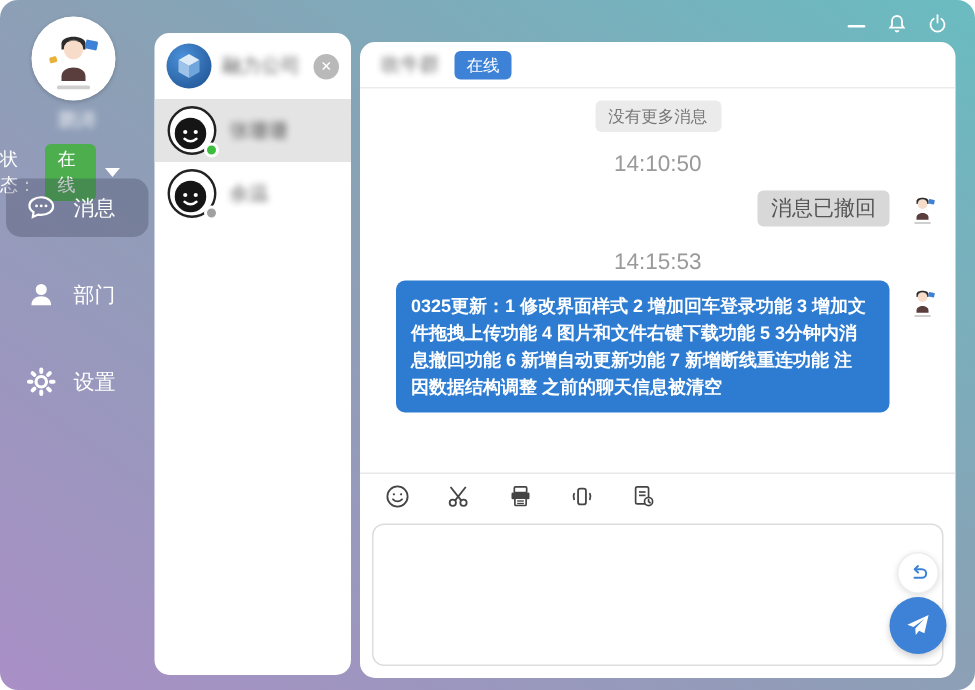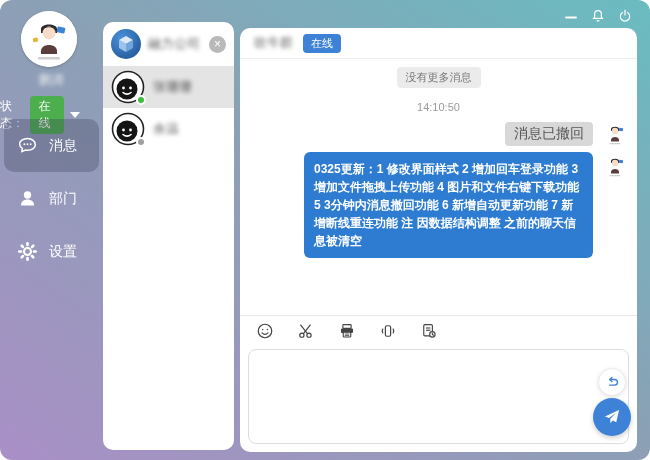--- a/index.html
+++ b/index.html
@@ -18,21 +18,21 @@
   .avatar-main { position:absolute; left:21px; top:11px; width:56px; height:56px;
     border-radius:50%; background:#fff; overflow:hidden; box-shadow:0 1px 3px rgba(0,0,0,.2); }
   .username { position:absolute; top:71px; left:0; width:103px; text-align:center;
     color:#fff; font-size:13px; }
   .status-row { position:absolute; top:96px; left:0; width:80px; display:flex;
     justify-content:center; align-items:center; gap:4px; color:#fff; font-size:12px; }
   .badge-green { background:#4cae4c; color:#fff; border-radius:4px; padding:2px 8px; font-size:12px; cursor:pointer; }
   .caret-down { width:0; height:0; border-left:5px solid transparent; border-right:5px solid transparent;
     border-top:6px solid #fff; margin-left:2px; cursor:pointer; }
   .menu { position:absolute; top:119px; left:4px; width:95px; }
-  .menu-item { height:53px; margin-bottom:0; display:flex; align-items:center; gap:11px;
+  .menu-item { height:39px; margin-bottom:19px; display:flex; align-items:center; gap:11px;
     padding-left:13px; color:#fff; font-size:14px; border-radius:10px; cursor:pointer; }
   .menu-item.selected { background:rgba(55,60,85,.30); }
   .menu-item svg { flex:0 0 auto; }
 
   
   .contacts { position:absolute; left:103px; top:22px; width:131px; height:428px;
     background:#fff; border-radius:10px; overflow:hidden; }
   .company-row { height:44px; display:flex; align-items:center; gap:7px; padding:0 8px; }
   .company-avatar { width:30px; height:30px; border-radius:50%; flex:0 0 auto;
     background:radial-gradient(circle at 35% 30%,#4a90d9,#1d4f8d); position:relative; }
@@ -53,27 +53,27 @@
   
   .chat { position:absolute; left:240px; top:28px; width:397px; height:424px;
     background:#fff; border-radius:10px; display:flex; flex-direction:column; overflow:hidden; }
   .chat-header { height:31px; flex:0 0 auto; border-bottom:1px solid #ececec;
     display:flex; align-items:center; gap:10px; padding:0 14px; }
   .group-name { font-size:13px; color:#333; }
   .badge-blue { background:#3d82d6; color:#fff; border-radius:4px; padding:2px 8px; font-size:11px; }
   .messages { flex:1; position:relative; overflow:hidden; }
   .pill-center { margin:8px auto 0; width:max-content; background:#ebebeb; color:#777;
     font-size:11px; padding:3px 9px; border-radius:4px; }
-  .time { text-align:center; color:#9a9a9a; font-size:11px; margin-top:13px; }
+  .time { text-align:center; color:#9a9a9a; font-size:15px; margin-top:13px; }
   .recalled-row { display:flex; justify-content:flex-end; align-items:center; gap:8px;
     padding-right:8px; margin-top:7px; }
   .pill-recalled { background:#d8d8d8; color:#555; font-size:14px; padding:3px 9px; border-radius:4px; }
   .avatar-sm { width:28px; height:28px; border-radius:50%; background:#fff; overflow:hidden; flex:0 0 auto; }
   .bubble-row { display:flex; justify-content:flex-end; align-items:flex-start; gap:8px;
-    padding:0 8px 0 24px; margin-top:4px;margin-left:40px; }
+    padding:0 8px 0 24px; margin-top:4px; }
   .bubble { background:#2d7cd1; color:#fff; font-size:12px; font-weight:bold; line-height:1.5;
     border-radius:6px; padding:8px 10px; }
   .toolbar { flex:0 0 auto; height:30px; border-top:1px solid #e8e8e8; display:flex;
     align-items:center; gap:23px; padding:0 16px; }
   .tool-btn { width:18px; height:18px; cursor:pointer; display:flex; align-items:center; justify-content:center; }
   .input-area { flex:0 0 auto; margin:4px 8px 8px; height:95px; border:1px solid #ddd;
     border-radius:8px; position:relative; }
   .msg-input { width:100%; height:100%; border:none; outline:none; resize:none; border-radius:8px;
     padding:8px; font-family:inherit; font-size:13px; background:transparent; }
   .btn-undo { position:absolute; right:11px; bottom:56px; width:28px; height:28px; border-radius:50%;
@@ -225,20 +225,21 @@
             <circle cx="28" cy="28" r="28" fill="#fff"></circle>
             <path d="M20 18c0-6 16-6 16 0v4H20z" fill="#2b2b2b"></path>
             <circle cx="28" cy="22" r="6.5" fill="#f7ddc9"></circle>
             <path d="M20 40c0-8 16-8 16 0v3H20z" fill="#5a3d3d"></path>
             <rect x="36" y="16" width="8" height="6" rx="1" transform="rotate(12 40 19)" fill="#3d82d6"></rect>
             <rect x="17" y="46" width="22" height="2.5" rx="1" fill="#cfcfcf"></rect>
           </svg>
         </span>
       </div>
 
+      <div class="time">14:15:53</div>
 
       <div class="bubble-row">
         <div class="bubble">0325更新：1 修改界面样式 2 增加回车登录功能 3 增加文件拖拽上传功能 4 图片和文件右键下载功能 5 3分钟内消息撤回功能 6 新增自动更新功能 7 新增断线重连功能 注 因数据结构调整 之前的聊天信息被清空</div>
         <span class="avatar-sm">
           <svg width="28" height="28" viewBox="0 0 56 56">
             <circle cx="28" cy="28" r="28" fill="#fff"></circle>
             <path d="M20 18c0-6 16-6 16 0v4H20z" fill="#2b2b2b"></path>
             <circle cx="28" cy="22" r="6.5" fill="#f7ddc9"></circle>
             <path d="M20 40c0-8 16-8 16 0v3H20z" fill="#5a3d3d"></path>
             <rect x="36" y="16" width="8" height="6" rx="1" transform="rotate(12 40 19)" fill="#3d82d6"></rect>

